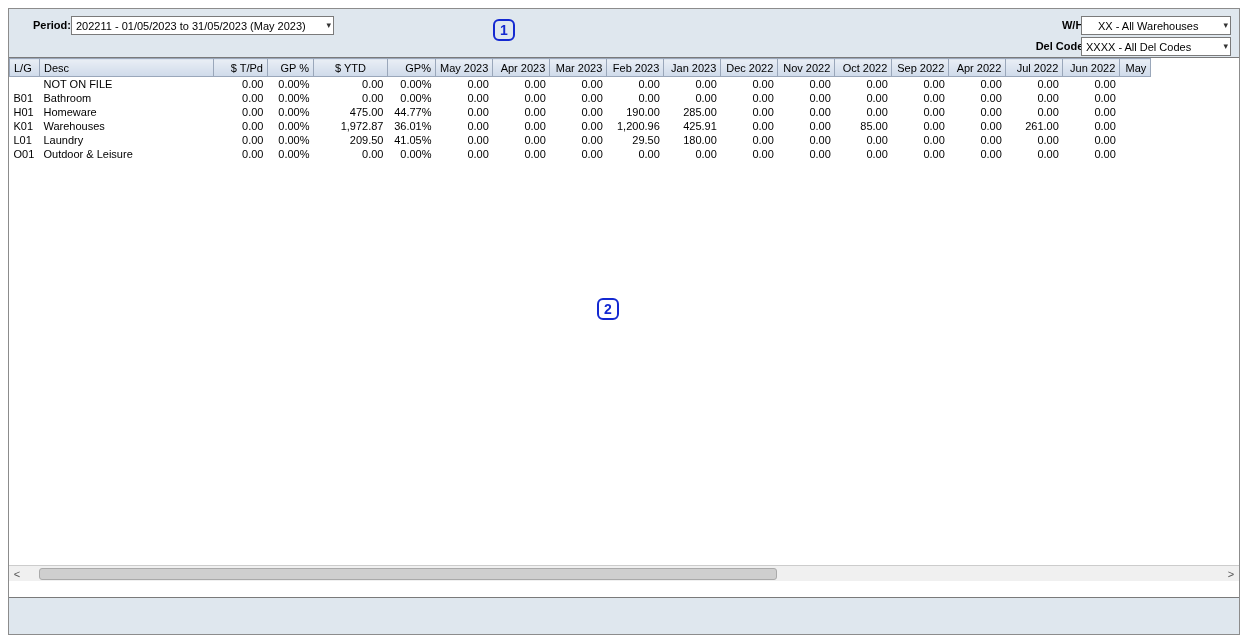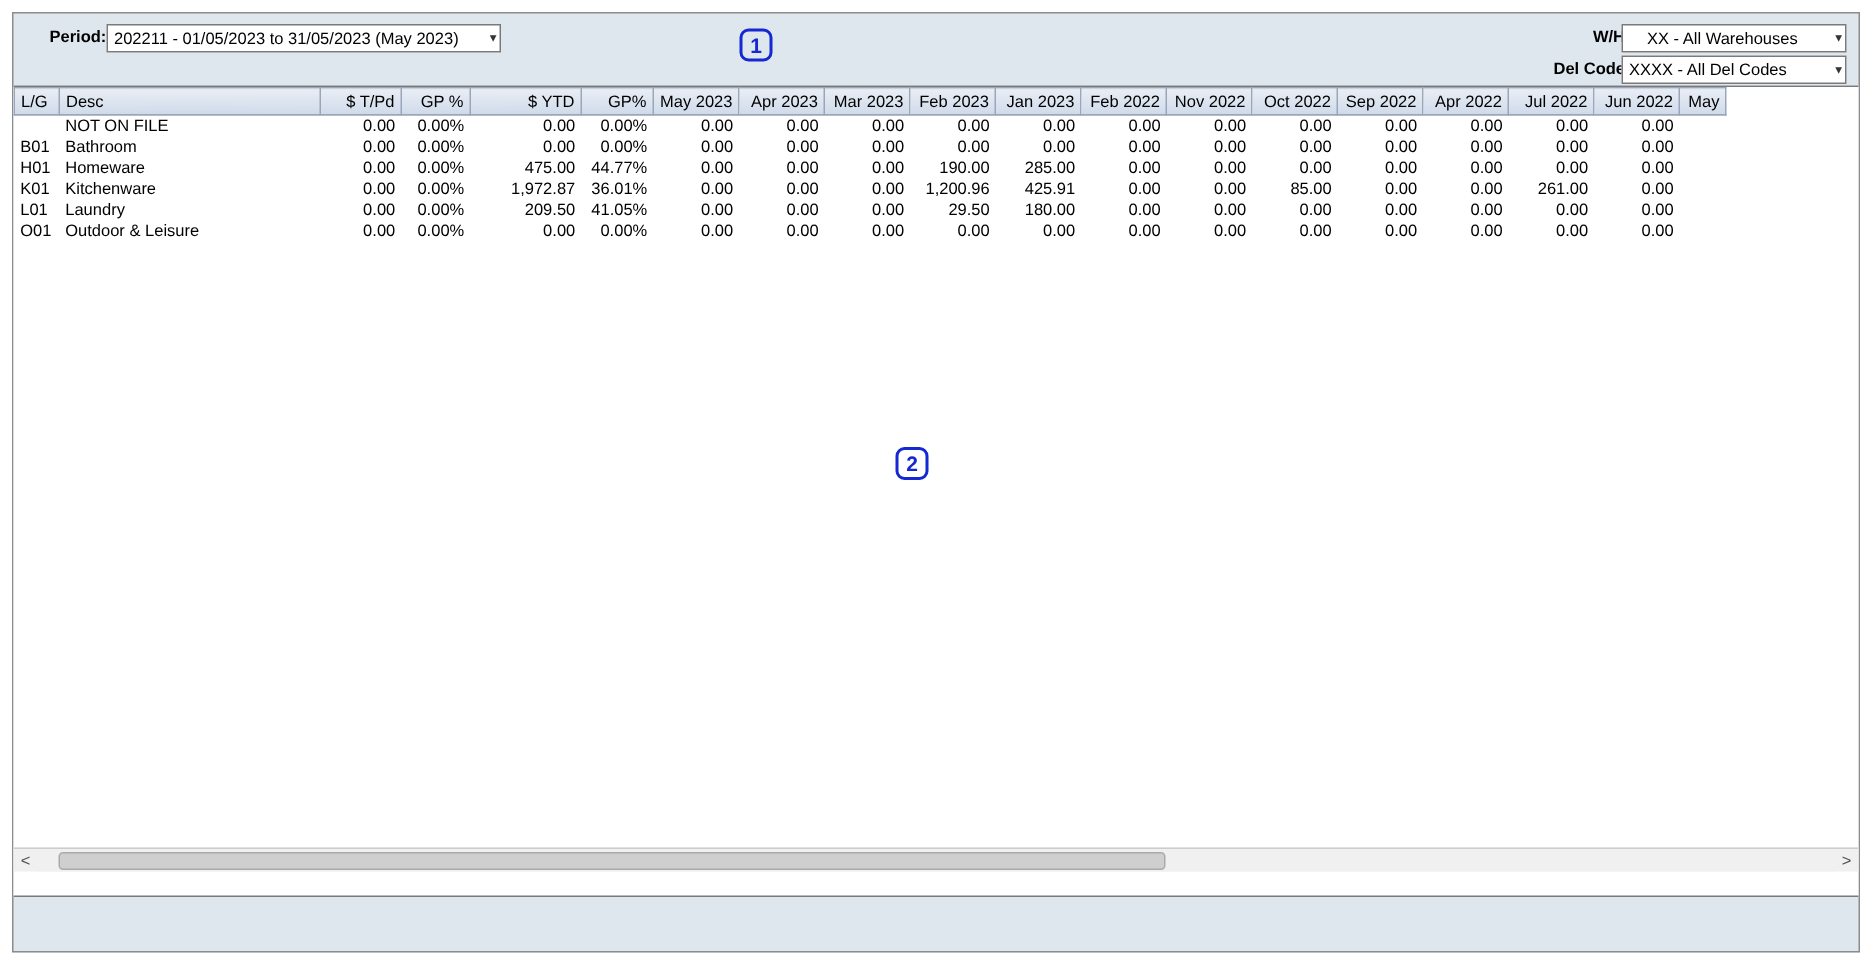--- a/index.html
+++ b/index.html
@@ -90,21 +90,21 @@
     height:14px;
     white-space:nowrap;
     overflow:hidden;
   }
   .al { text-align:left; }
   .ar { text-align:right; }
   .c-lg { width:30px;margin-top:12px; }
   .c-desc { width:174px; }
   .c-tpd { width:54px; }
   .c-gp  { width:46px; }
-  .c-ytd { width:74px; }
+  .c-ytd { width:74px;text-align:center; }
   .c-gpy { width:48px; }
   .c-m   { width:57px; }
   .c-last{ width:31px; }
 
   .hscroll {
     position:absolute;
     left:0; right:0; bottom:16px;
     height:16px;
     background:#f0f0f0;
     border-top:1px solid #ccc;
@@ -188,21 +188,21 @@
           <th class="c-desc al">Desc</th>
           <th class="c-tpd ar">$ T/Pd</th>
           <th class="c-gp ar">GP %</th>
           <th class="c-ytd ar">$ YTD</th>
           <th class="c-gpy ar">GP%</th>
           <th class="c-m ar">May 2023</th>
           <th class="c-m ar">Apr 2023</th>
           <th class="c-m ar">Mar 2023</th>
           <th class="c-m ar">Feb 2023</th>
           <th class="c-m ar">Jan 2023</th>
-          <th class="c-m ar">Feb 2022</th>
+          <th class="c-m ar">Dec 2022</th>
           <th class="c-m ar">Nov 2022</th>
           <th class="c-m ar">Oct 2022</th>
           <th class="c-m ar">Sep 2022</th>
           <th class="c-m ar">Apr 2022</th>
           <th class="c-m ar">Jul 2022</th>
           <th class="c-m ar">Jun 2022</th>
           <th class="c-last ar">May</th>
         </tr>
       </thead>
       <tbody id="tbody">
@@ -264,21 +264,21 @@
             <td class="ar">0.00</td>
             <td class="ar">0.00</td>
             <td class="ar">0.00</td>
             <td class="ar">0.00</td>
             <td class="ar">0.00</td>
             <td class="ar">0.00</td>
             <td class="ar"></td>
           </tr>
           <tr>
             <td class="al">K01</td>
-            <td class="al">Kitchenware</td>
+            <td class="al">Warehouses</td>
             <td class="ar">0.00</td>
             <td class="ar">0.00%</td>
             <td class="ar">1,972.87</td>
             <td class="ar">36.01%</td>
             <td class="ar">0.00</td>
             <td class="ar">0.00</td>
             <td class="ar">0.00</td>
             <td class="ar">1,200.96</td>
             <td class="ar">425.91</td>
             <td class="ar">0.00</td>

